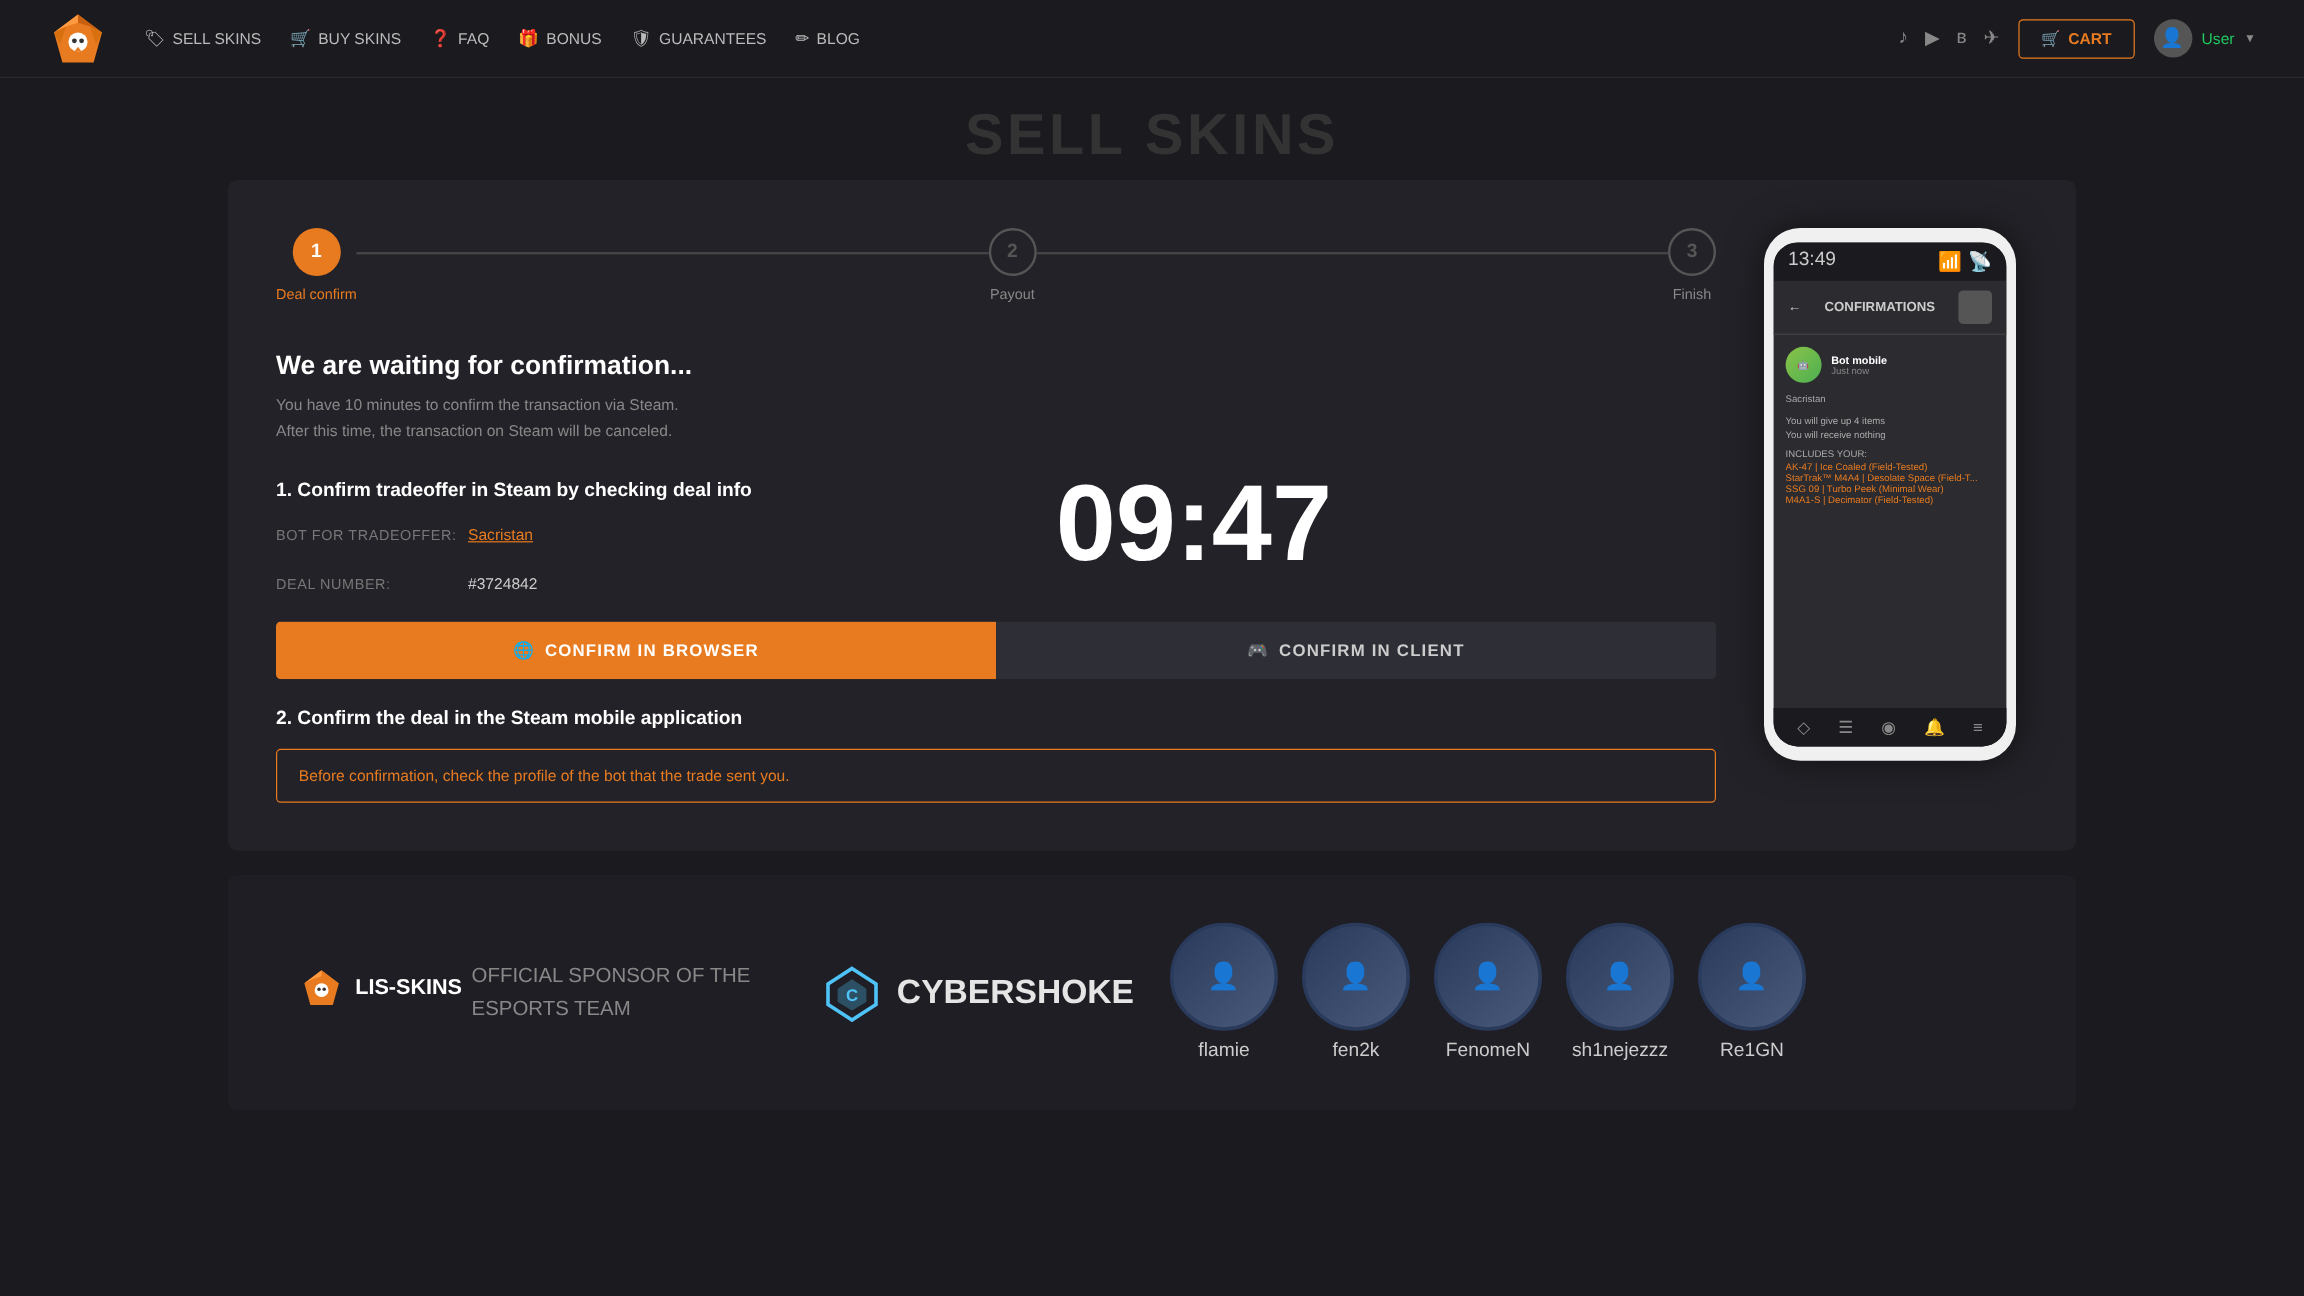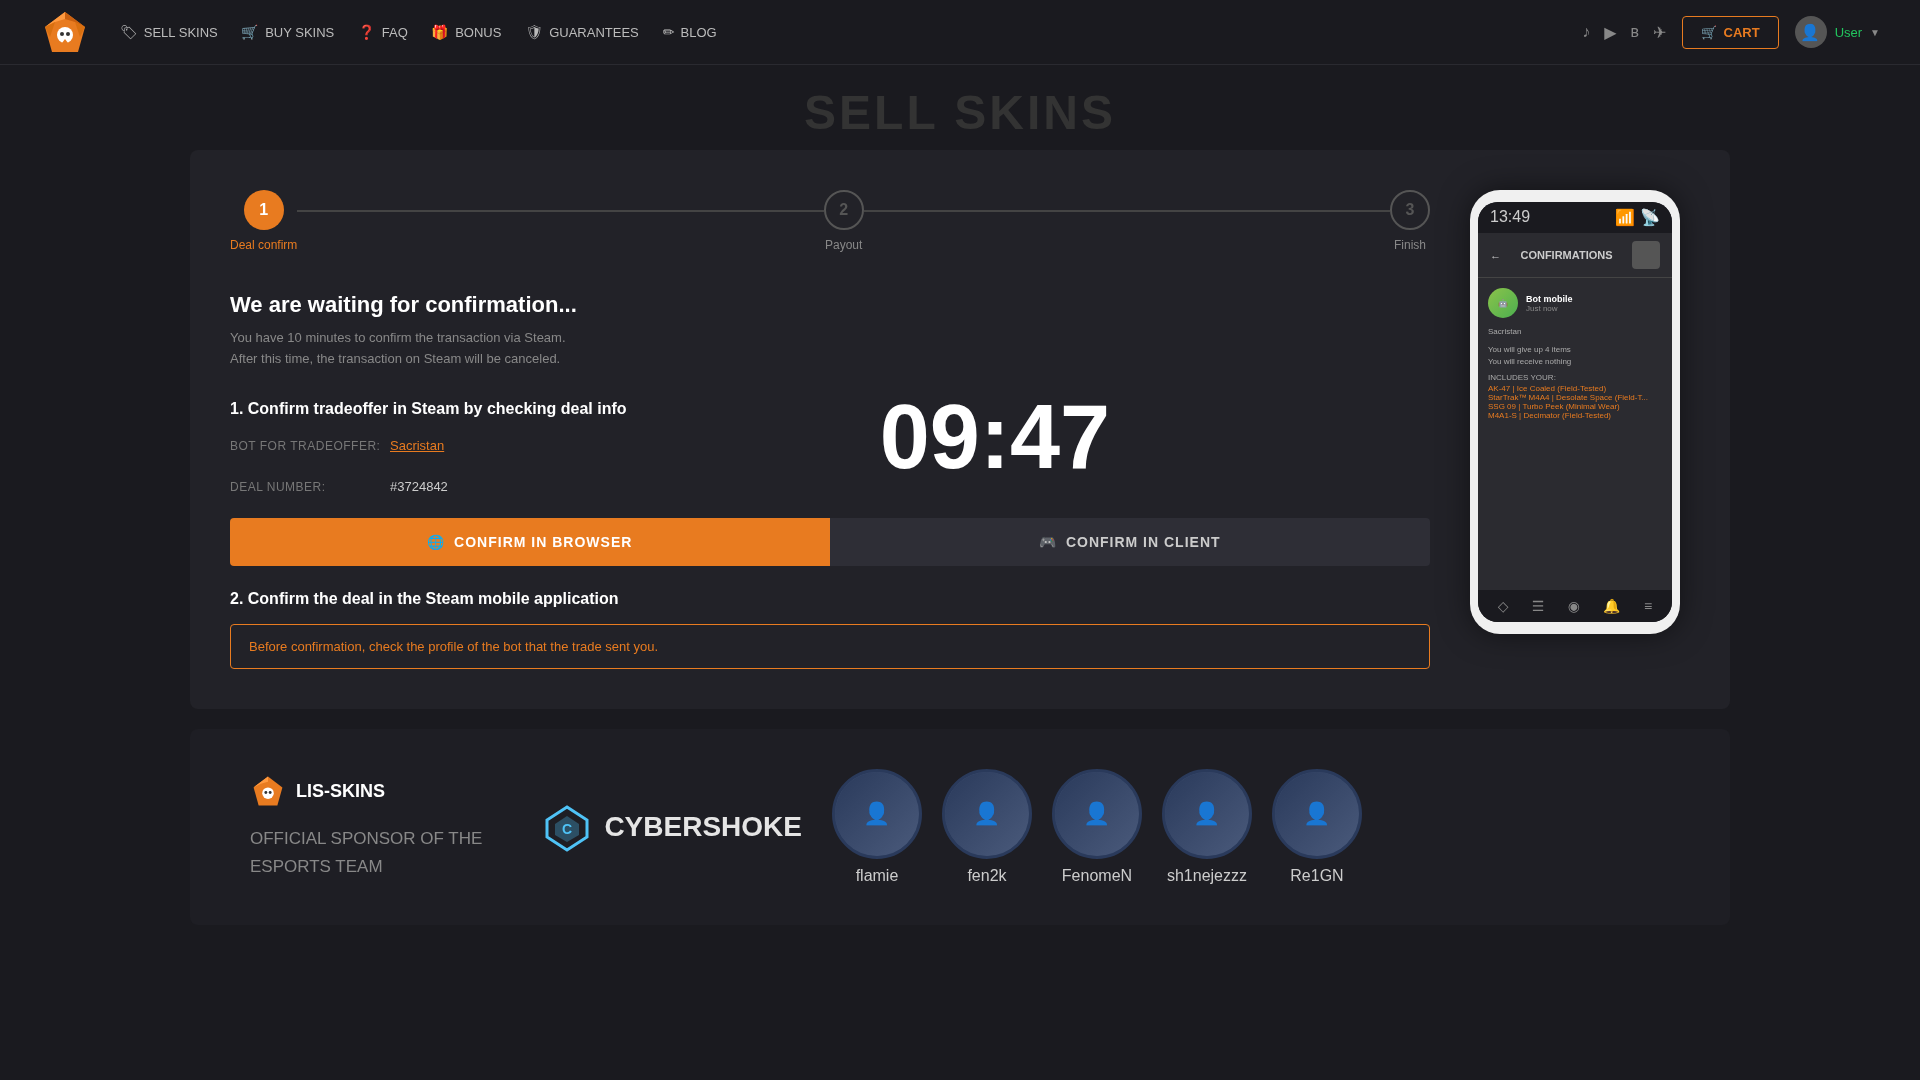--- a/index.html
+++ b/index.html
@@ -360,21 +360,21 @@
       background: #1e1e24;
       margin: 20px 190px;
       border-radius: 8px;
       padding: 40px 60px;
       display: flex;
       align-items: center;
       gap: 60px;
     }
     .sponsor-section {
       display: flex;
-      flex-direction: column;
+      flex-direction: row;
       gap: 8px;
     }
     .sponsor-logo {
       display: flex;
       align-items: center;
       gap: 10px;
       margin-bottom: 8px;
     }
     .sponsor-name {
       font-size: 18px;

